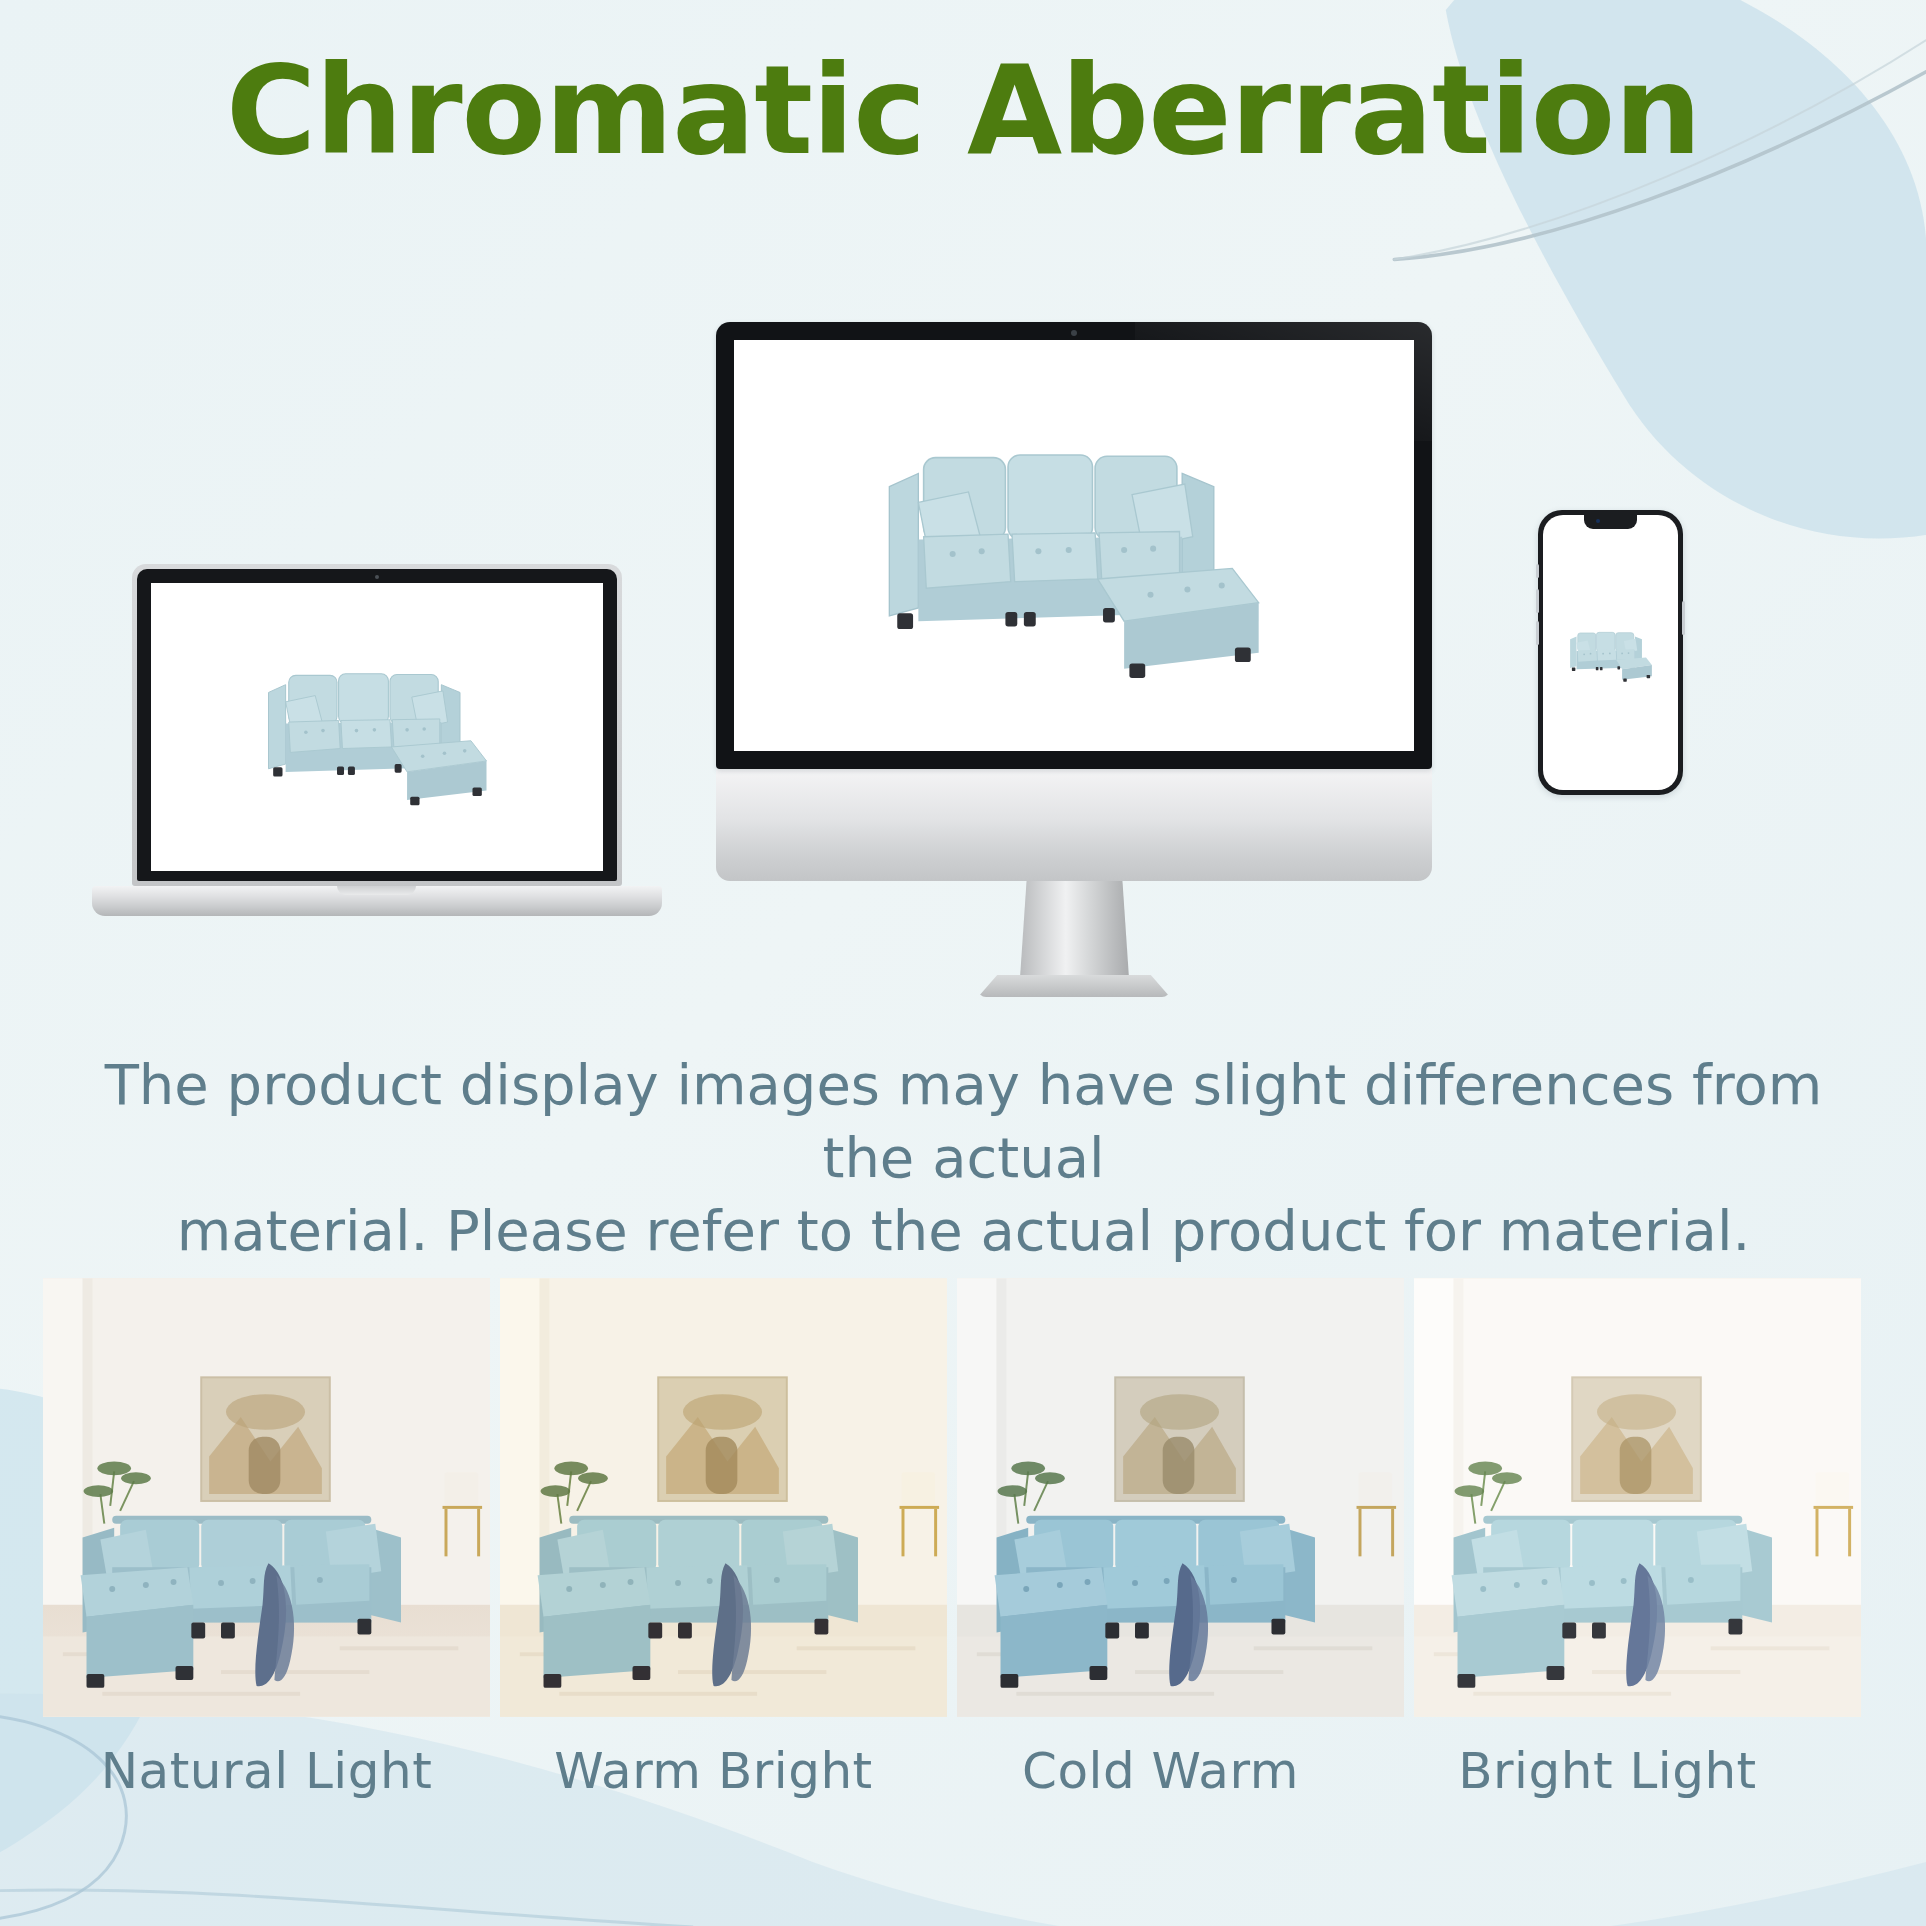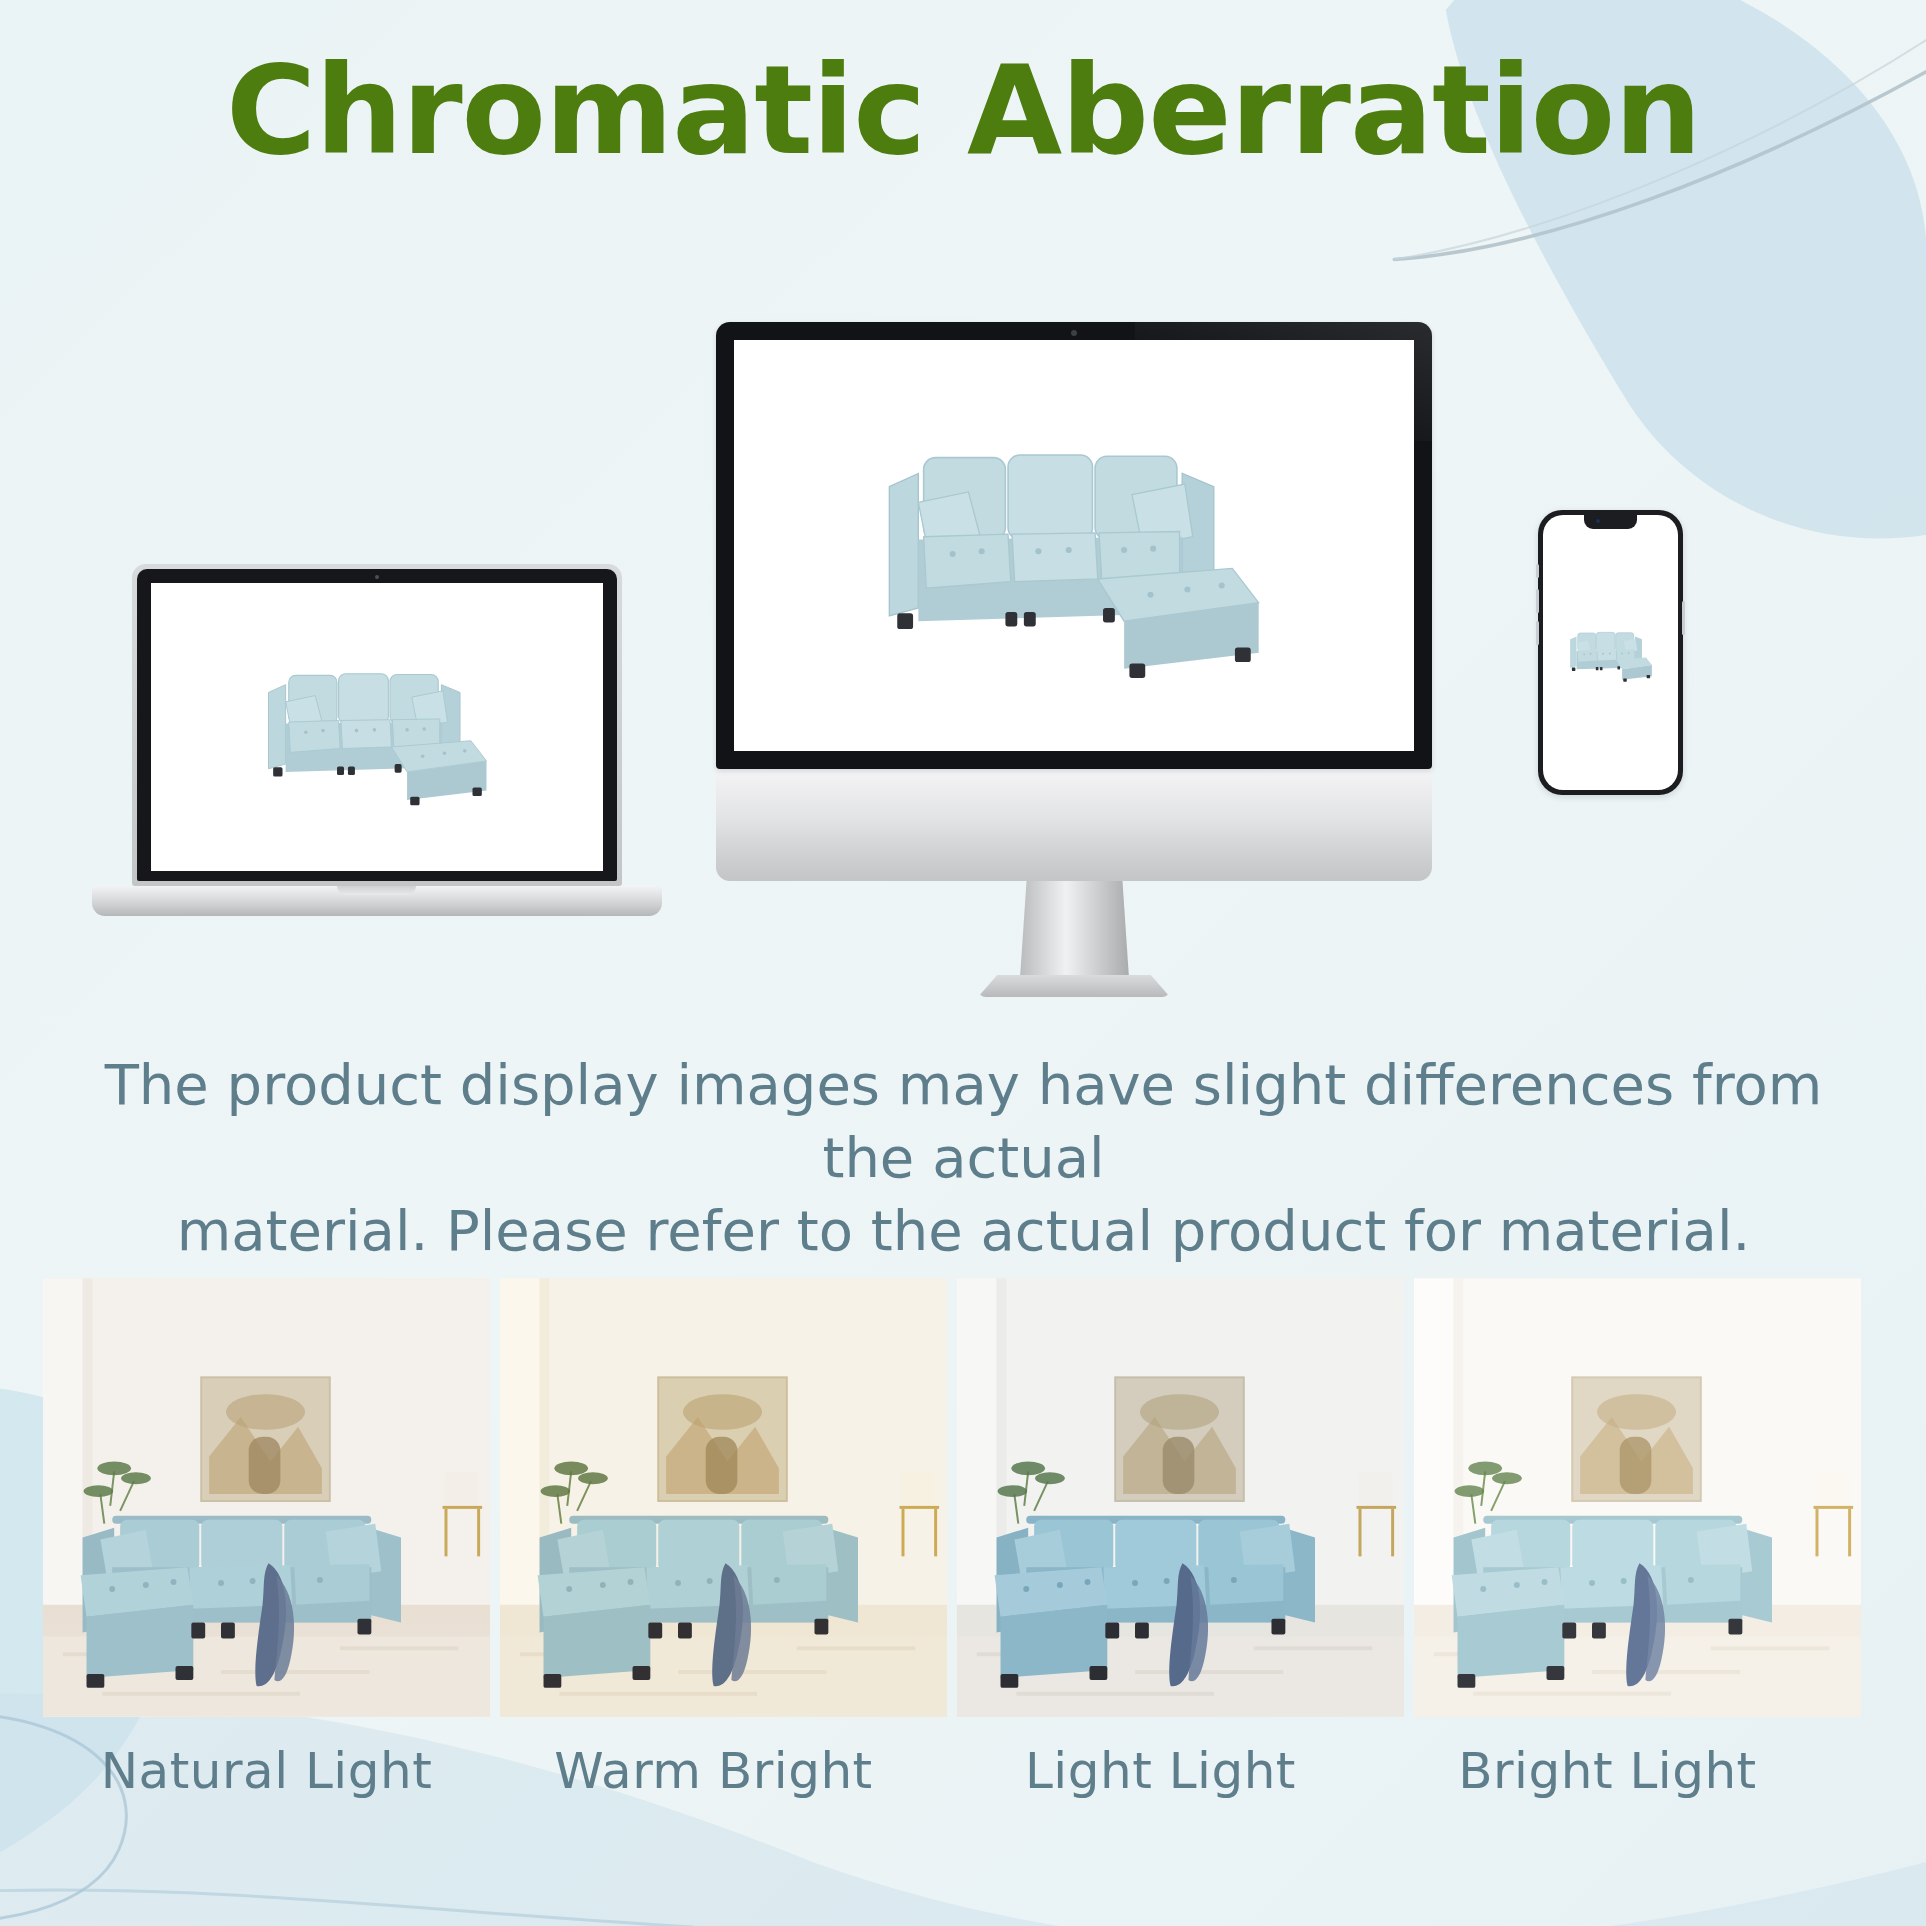--- a/index.html
+++ b/index.html
@@ -603,16 +603,16 @@
         </g>
       </g>
     </svg>
   </div>
 
 </div>
 
 <div class="labels">
   <span>Natural Light</span>
   <span>Warm Bright</span>
-  <span>Light Light</span>
+  <span>Cold Warm</span>
   <span>Bright Light</span>
 </div>
 
 
 </body></html>

